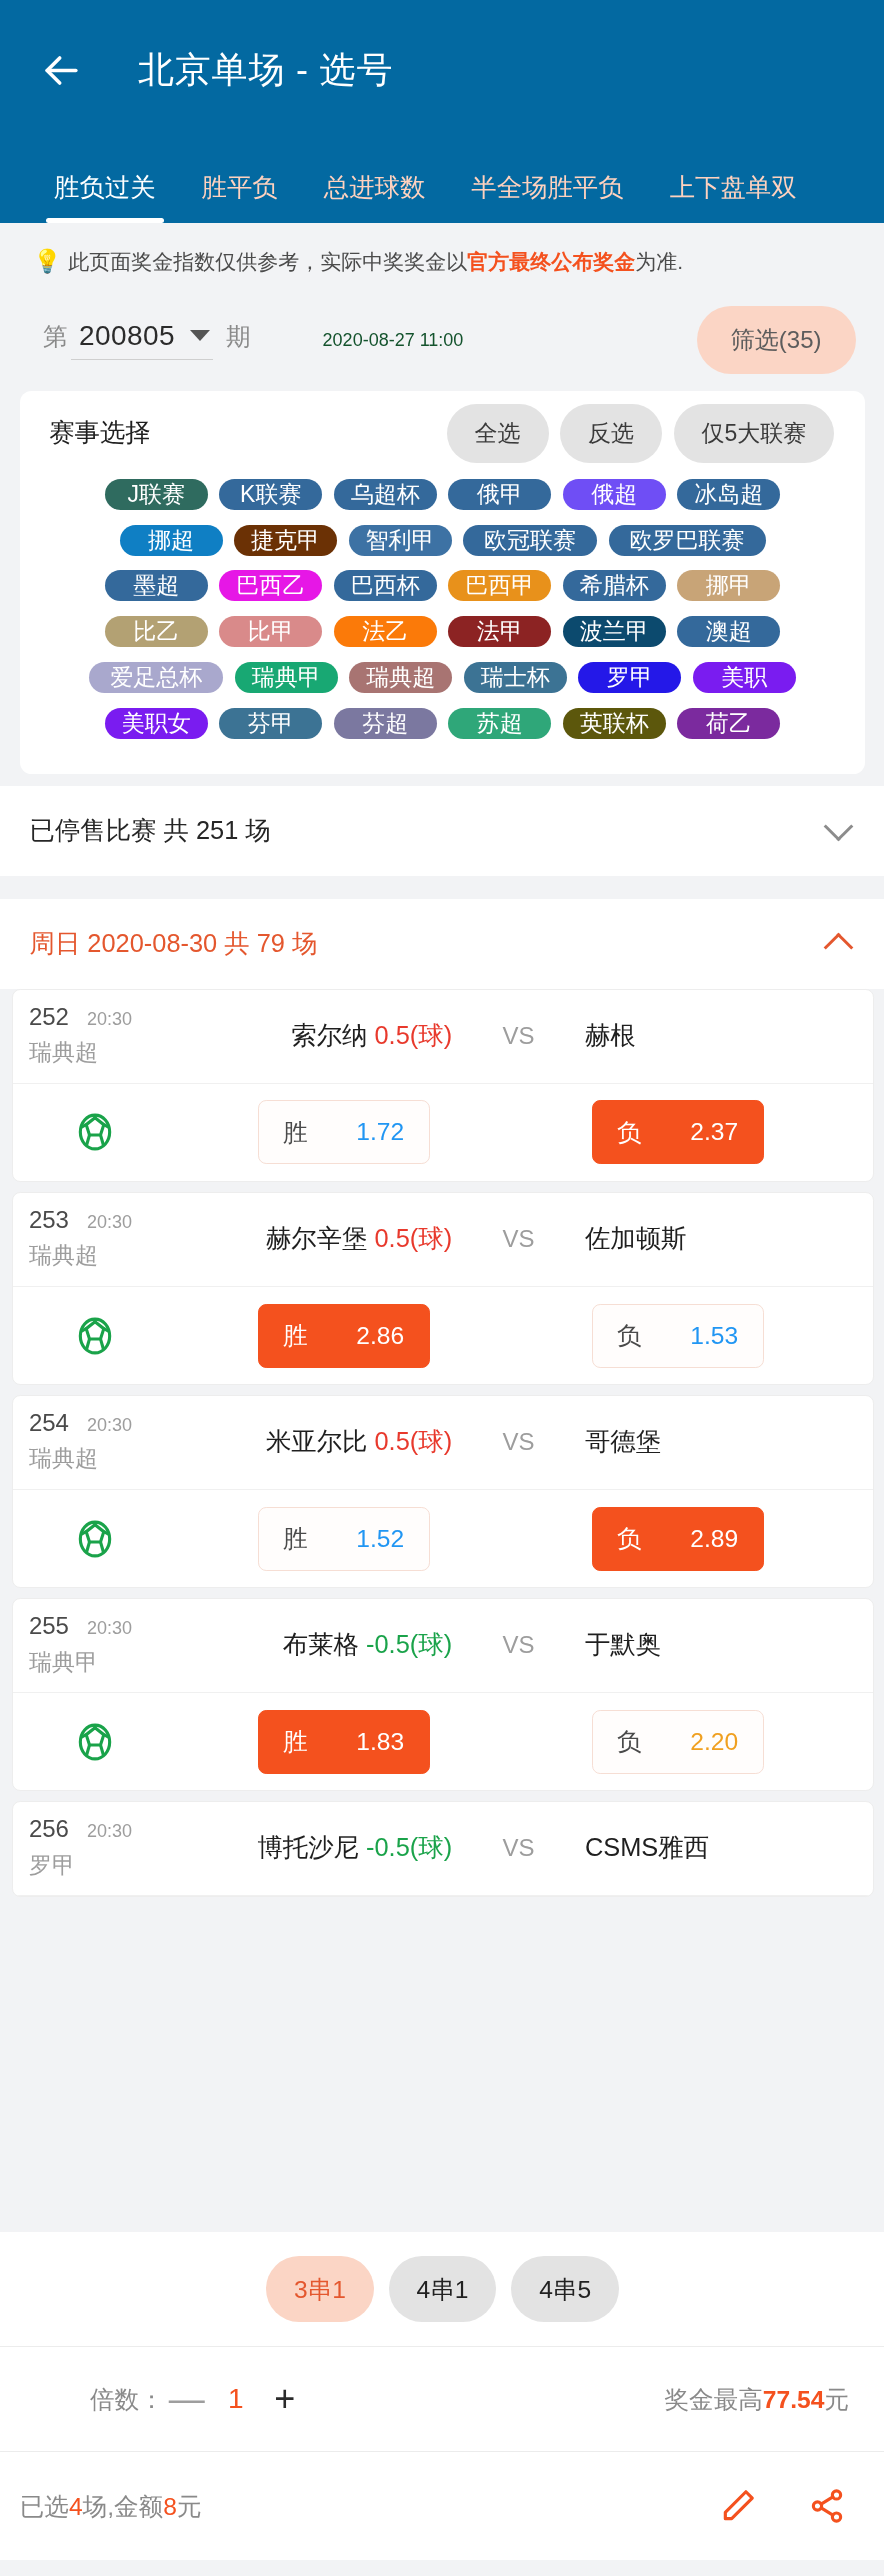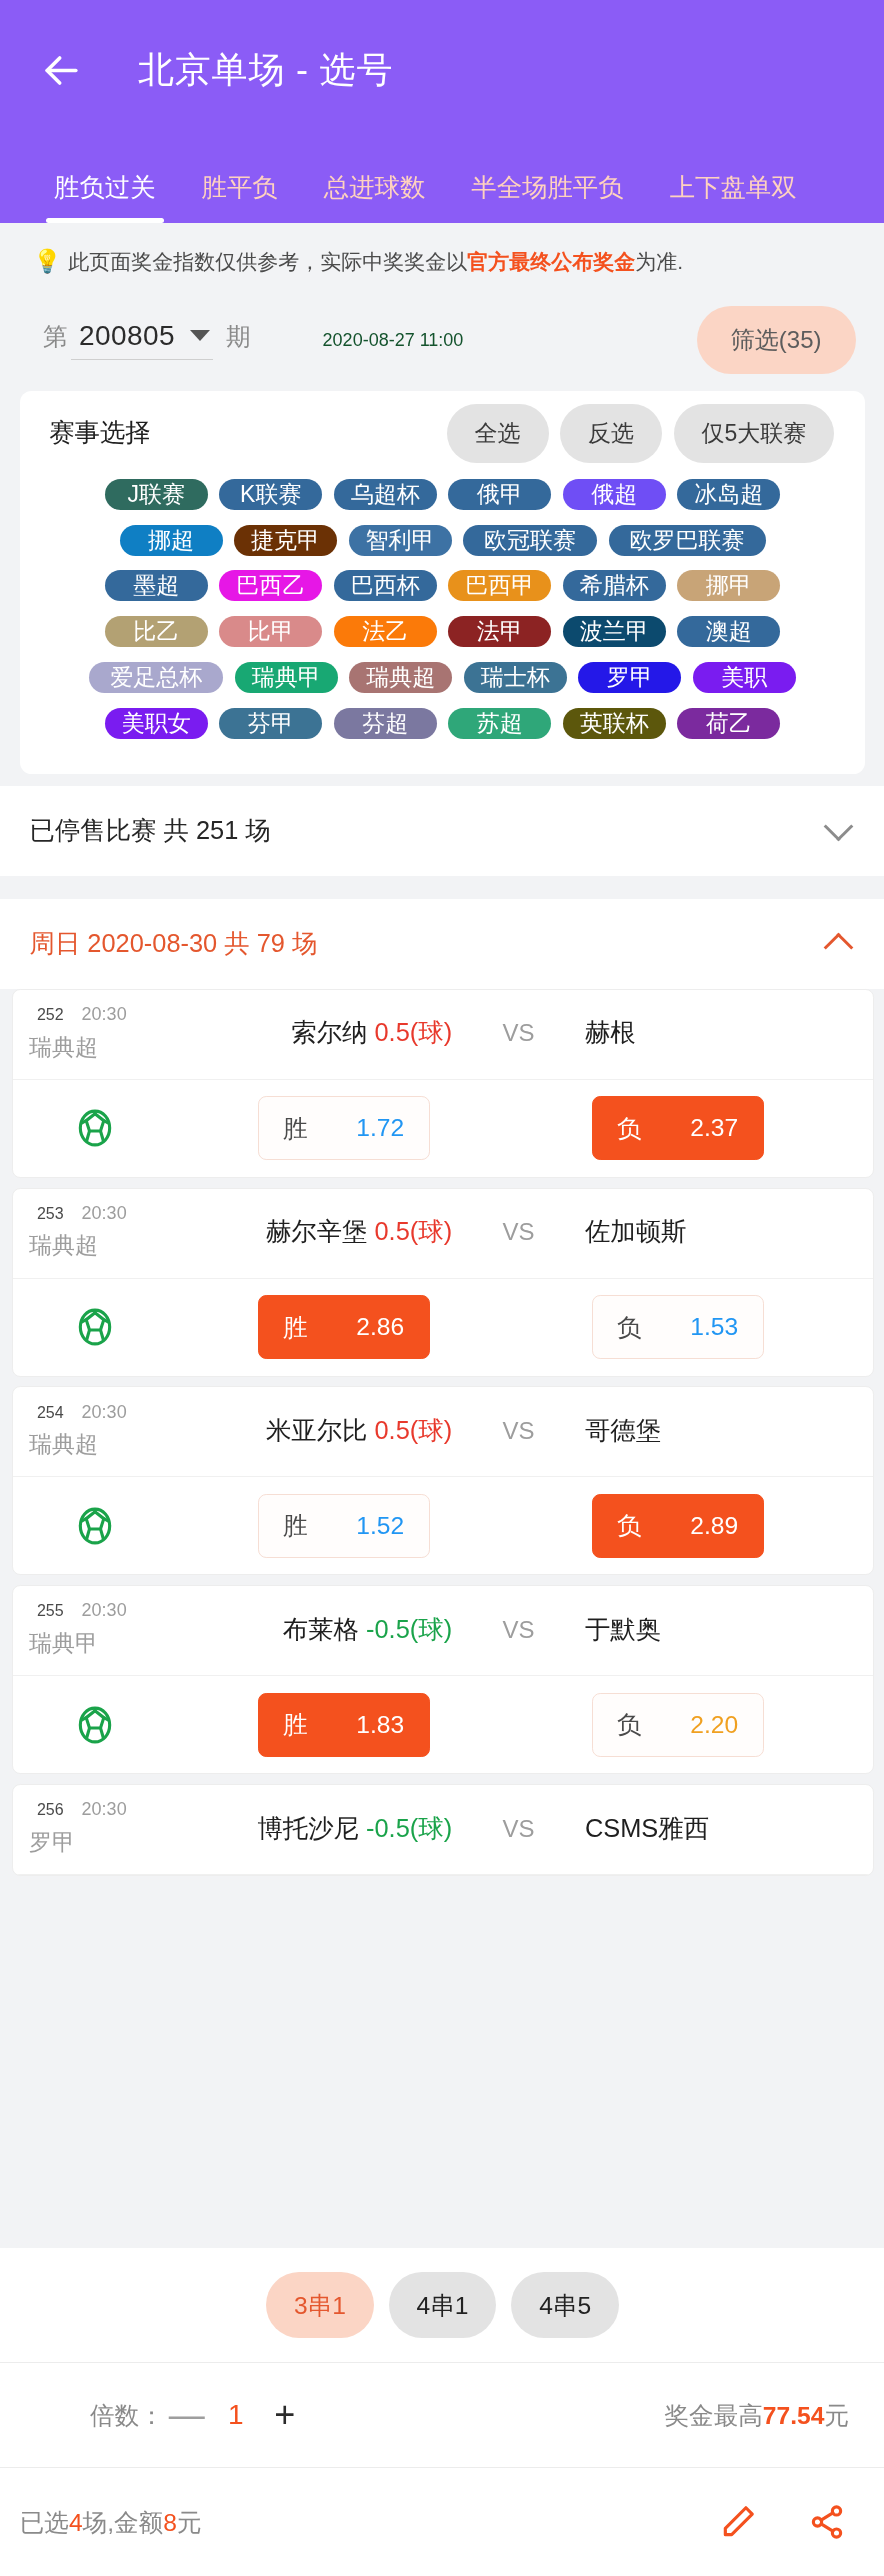--- a/index.html
+++ b/index.html
@@ -6,21 +6,21 @@
   html, body {
     width: 885px;
     background: #f2f3f5;
     font-family: "Liberation Sans", "DejaVu Sans", sans-serif;
     -webkit-font-smoothing: antialiased;
   }
   .page { width: 885px; min-height: 2576px; position: relative; background: #f2f3f5; }
 
   
   .appbar {
-    background: #8b5cf6;
+    background: #0369a1;
     padding: 0;
   }
   .appbar-top {
     height: 141px;
     display: flex;
     align-items: center;
     padding-left: 36px;
   }
   .back-icon {
     width: 51px; height: 51px;
@@ -207,21 +207,21 @@
     border-bottom: 0.8px solid #f0f0f0;
     position: relative;
     min-height: 90px;
   }
   .m-meta {
     width: 152px;
     flex: none;
     padding-left: 16.4px;
   }
   .m-numline { display: flex; align-items: baseline; }
-  .m-num { font-size: 16px; color: #4a4a4a; margin-left: 8px; }
+  .m-num { font-size: 24px; color: #4a4a4a; }
   .m-time { font-size: 18px; color: #9d9d9d; margin-left: 18px; }
   .m-league { font-size: 23px; color: #9d9d9d; margin-top: 6.6px; }
   .m-teams {
     flex: 1;
     display: flex;
     align-items: center;
   }
   .m-home {
     flex: 1;
     text-align: right;
@@ -281,21 +281,21 @@
   }
   .odd .lab { color: #4a4a4a; }
   .odd .val { color: #2196f3; }
   .odd.sel { background: #f4511e; border-color: #f4511e; }
   .odd.sel .lab, .odd.sel .val { color: #ffffff; }
   .odd.amber .val { color: #f0a020; }
 
   
   .bottom {
     position: absolute;
-    left: 0; right: 0; bottom: 0;
+    left: 0; right: 0; bottom: 16px;
     background: #ffffff;
   }
   .combo-row {
     display: flex;
     justify-content: center;
     align-items: center;
     gap: 14.7px;
     height: 115px;
     border-bottom: 0.8px solid #ececec;
   }

